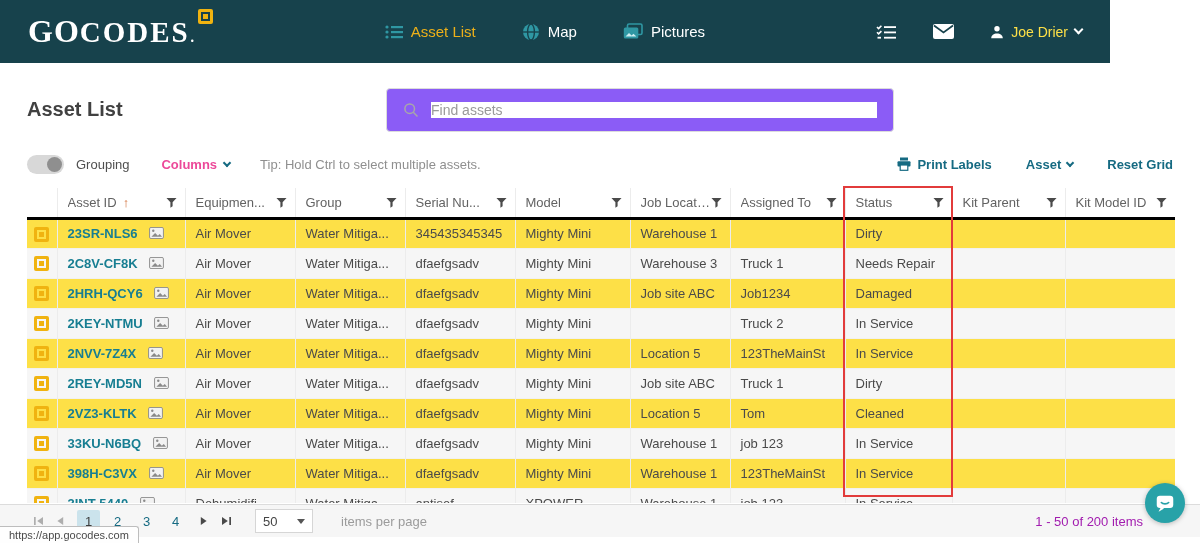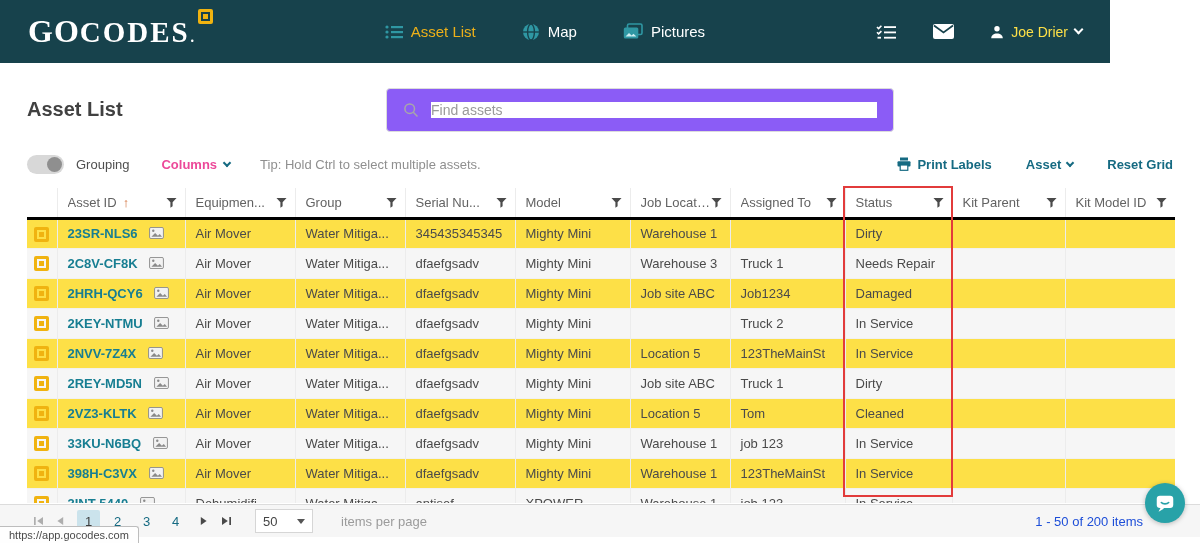--- a/index.html
+++ b/index.html
@@ -67,21 +67,21 @@
 
   
   .pager { position:absolute; left:0; top:504px; width:1200px; height:33px; background:#f6f6f6; border-top:1px solid #dcdcdc; display:flex; align-items:center; padding:0 27px; font-size:13px; }
   .pbtn { width:22px; height:22px; display:flex; align-items:center; justify-content:center; cursor:pointer; flex:0 0 auto; }
   .pages { display:flex; align-items:center; gap:6px; margin:0 6px; }
   .page { min-width:23px; height:23px; line-height:23px; text-align:center; color:#156a82; cursor:pointer; border-radius:2px; }
   .page.cur { background:#cbe3ec; color:#3c3c3c; }
   .psel { margin-left:18px; width:58px; height:24px; background:#fff; border:1px solid #d6d6d6; border-radius:0; display:flex; align-items:center; justify-content:space-between; padding:0 7px; color:#444; cursor:pointer; }
   .psel .tri { width:0; height:0; border-left:4px solid transparent; border-right:4px solid transparent; border-top:5px solid #555; }
   .ipp { margin-left:28px; color:#9b9b9b; }
-  .range { margin-left:auto; margin-right:30px; color:#1d4ed8; }
+  .range { margin-left:auto; margin-right:30px; color:#a21caf; }
 
   
   .chat { position:absolute; left:1145px; top:483px; width:40px; height:40px; border-radius:50%; background:#28a2a8; display:flex; align-items:center; justify-content:center; box-shadow:0 1px 5px rgba(0,0,0,.25); cursor:pointer; z-index:9; }
 
   
   .urltip { position:absolute; left:0; bottom:0; height:17px; line-height:16px; background:#fefefe; border:1px solid #bdbdbd; border-left:none; border-bottom:none; border-top-right-radius:3px; padding:0 9px; font-size:11px; color:#4a4a4a; z-index:9; }
 </style>
 </head>
 <body>
 

